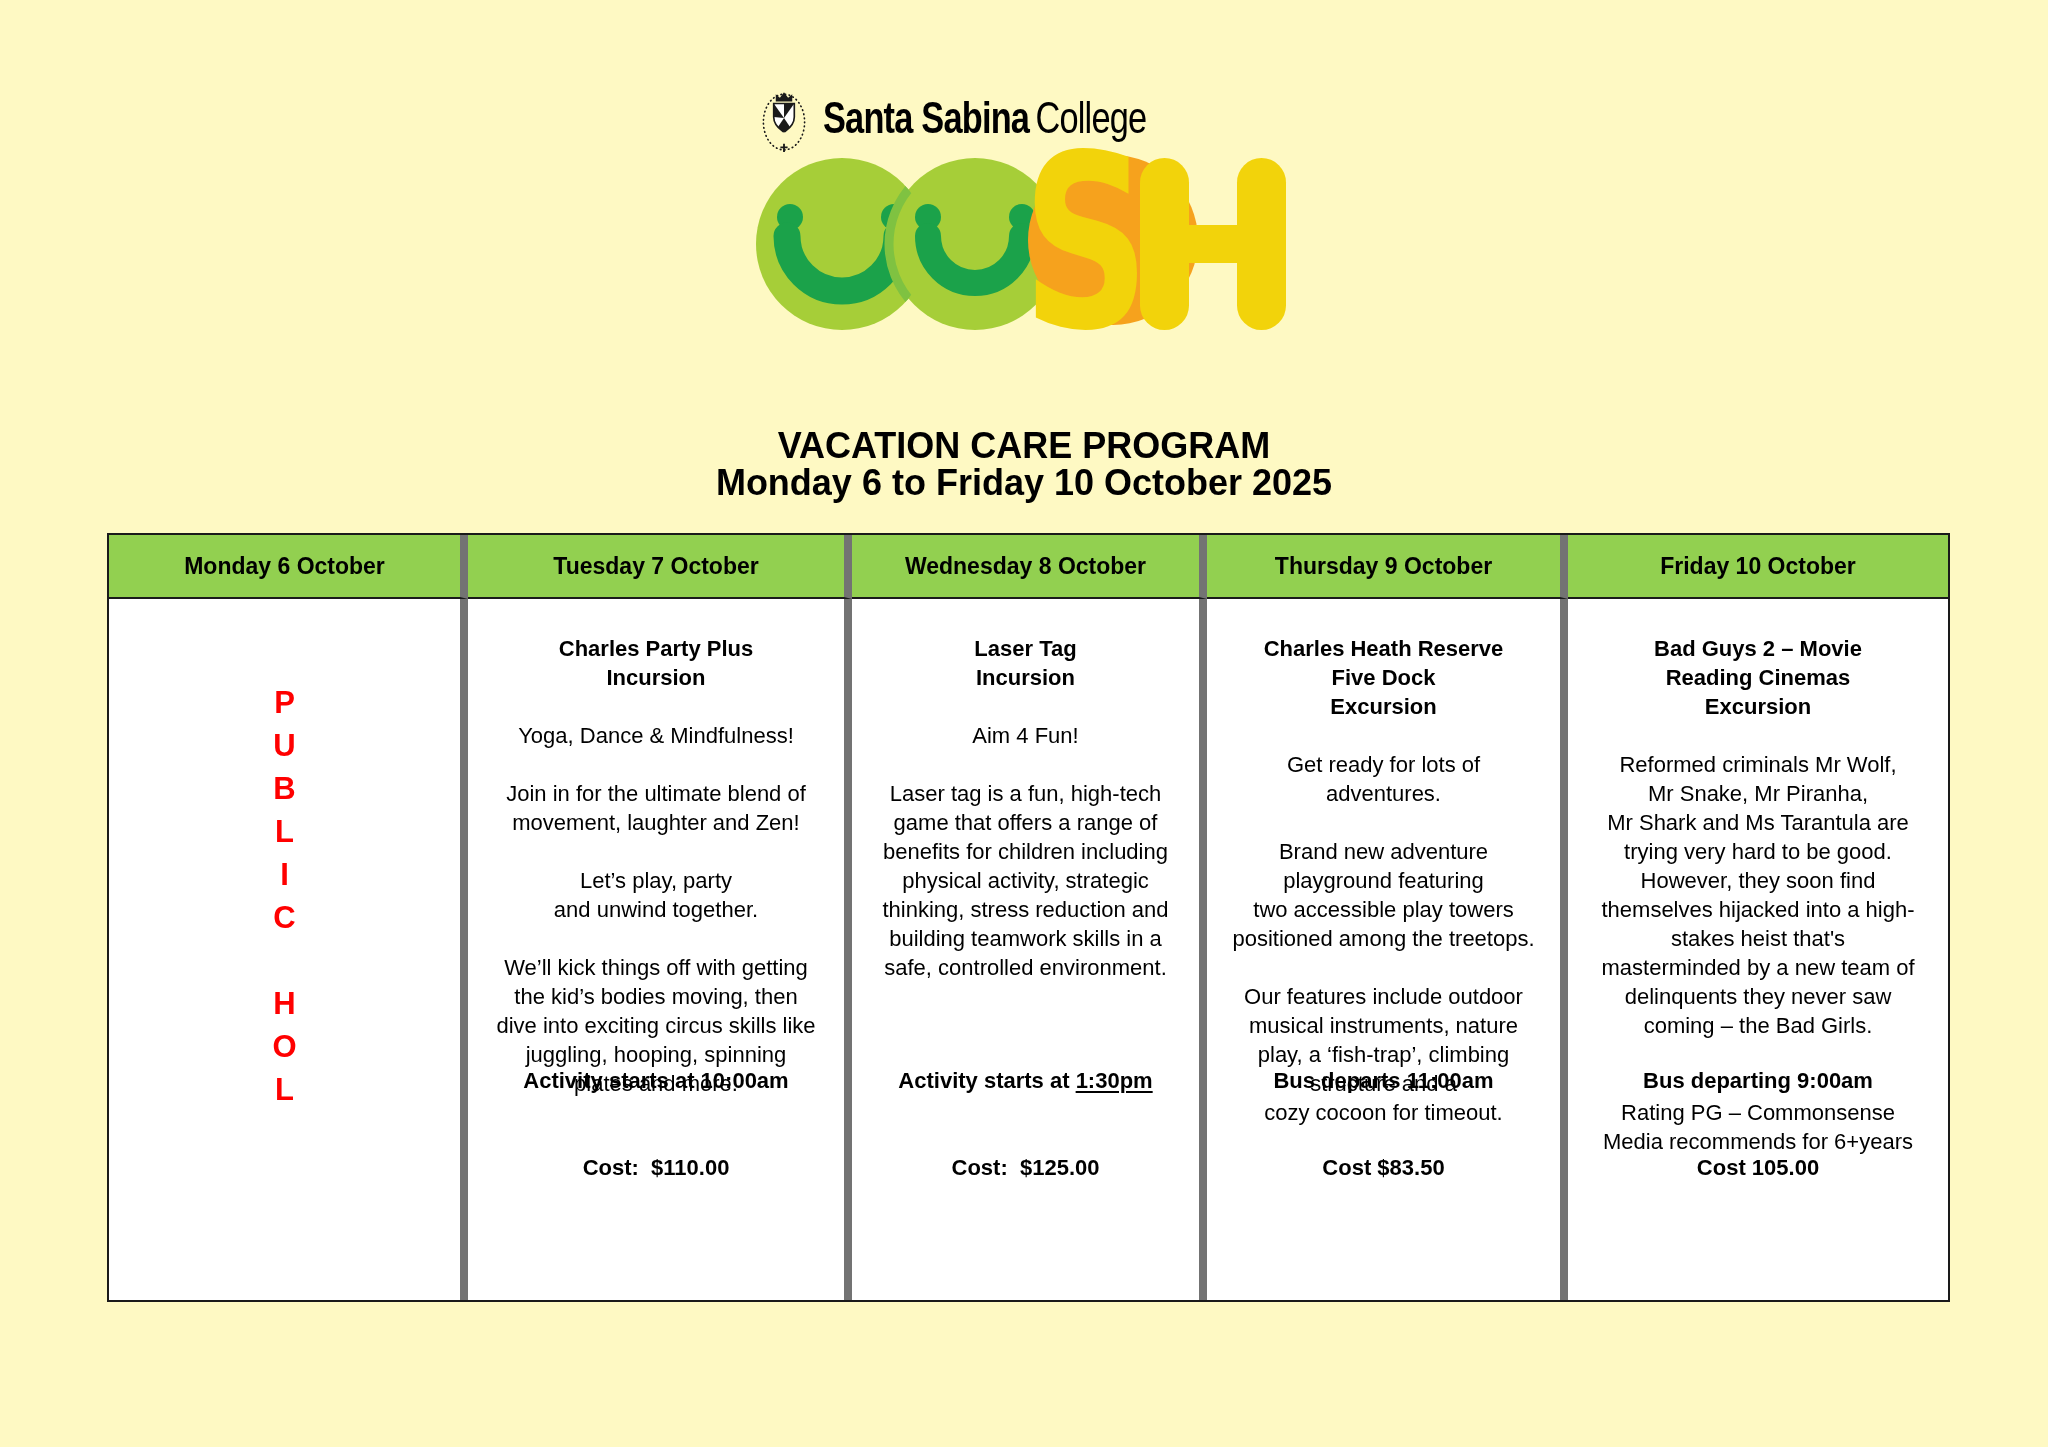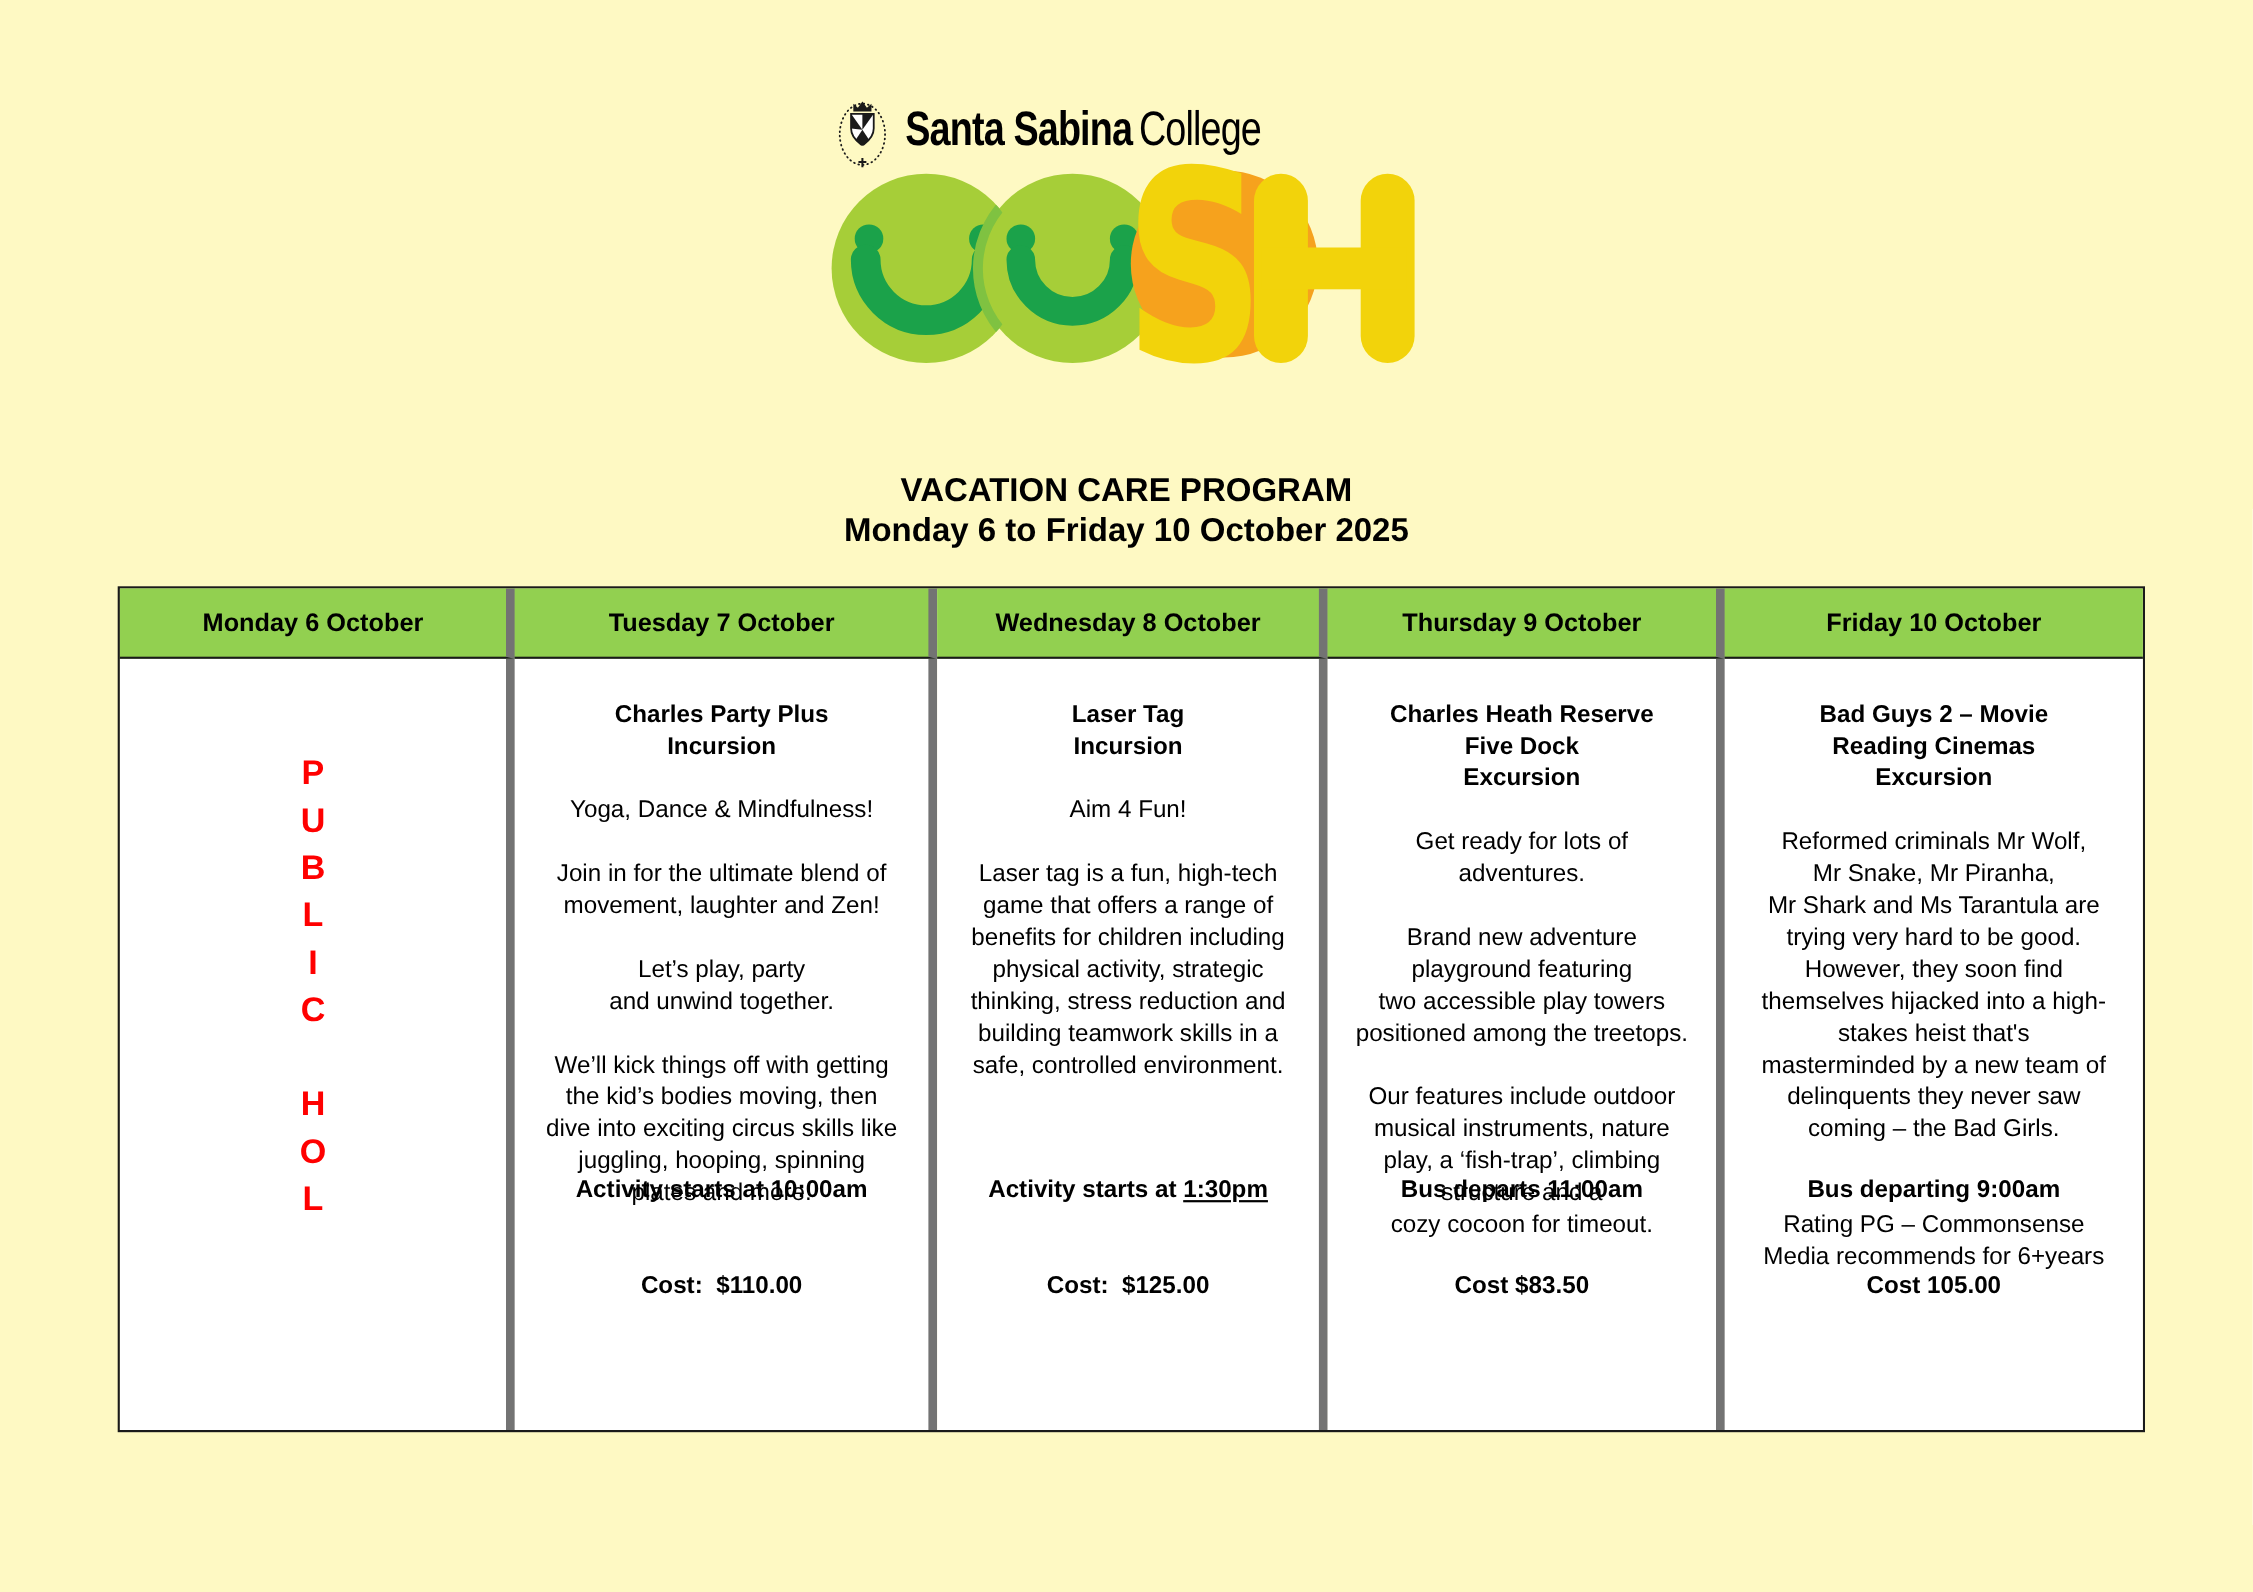--- a/index.html
+++ b/index.html
@@ -20,21 +20,21 @@
     position: absolute; left: 78px; top: 8px;
     font-size: 44px; font-weight: bold; letter-spacing: -1px;
     transform: scaleX(0.78); transform-origin: 0 0; white-space: nowrap;
   }
   .cn-light { font-weight: normal; margin-left: 8px; }
   .oosh-svg { position: absolute; left: 0px; top: 63px; }
 
   
   .page-title {
     position: absolute; left: 0; top: 427px; width: 100%;
-    text-align: center; font-size: 30px; font-weight: bold; line-height: 37px;
+    text-align: center; font-size: 36px; font-weight: bold; line-height: 37px;
   }
 
   
   .program-table {
     position: absolute; left: 107px; top: 533px;
     width: 1843px; height: 769px;
     box-sizing: border-box;
     border: 2px solid #1a1a1a;
     display: grid;
     grid-template-columns: 359px 384px 355px 361px 1fr;

